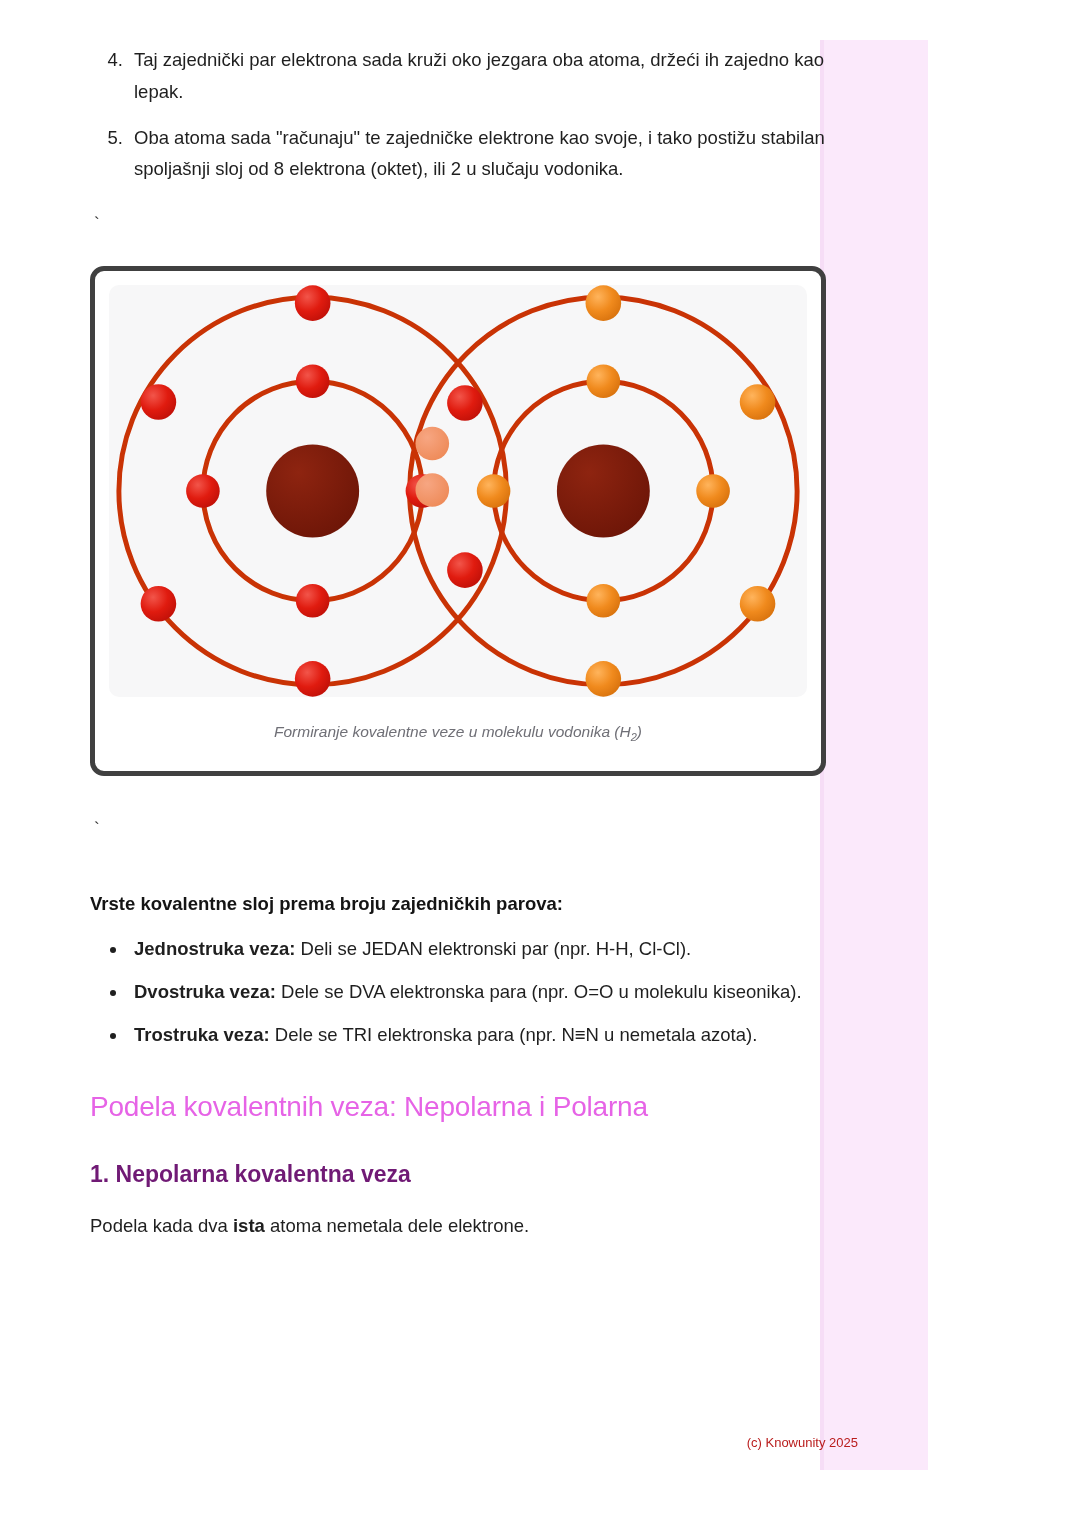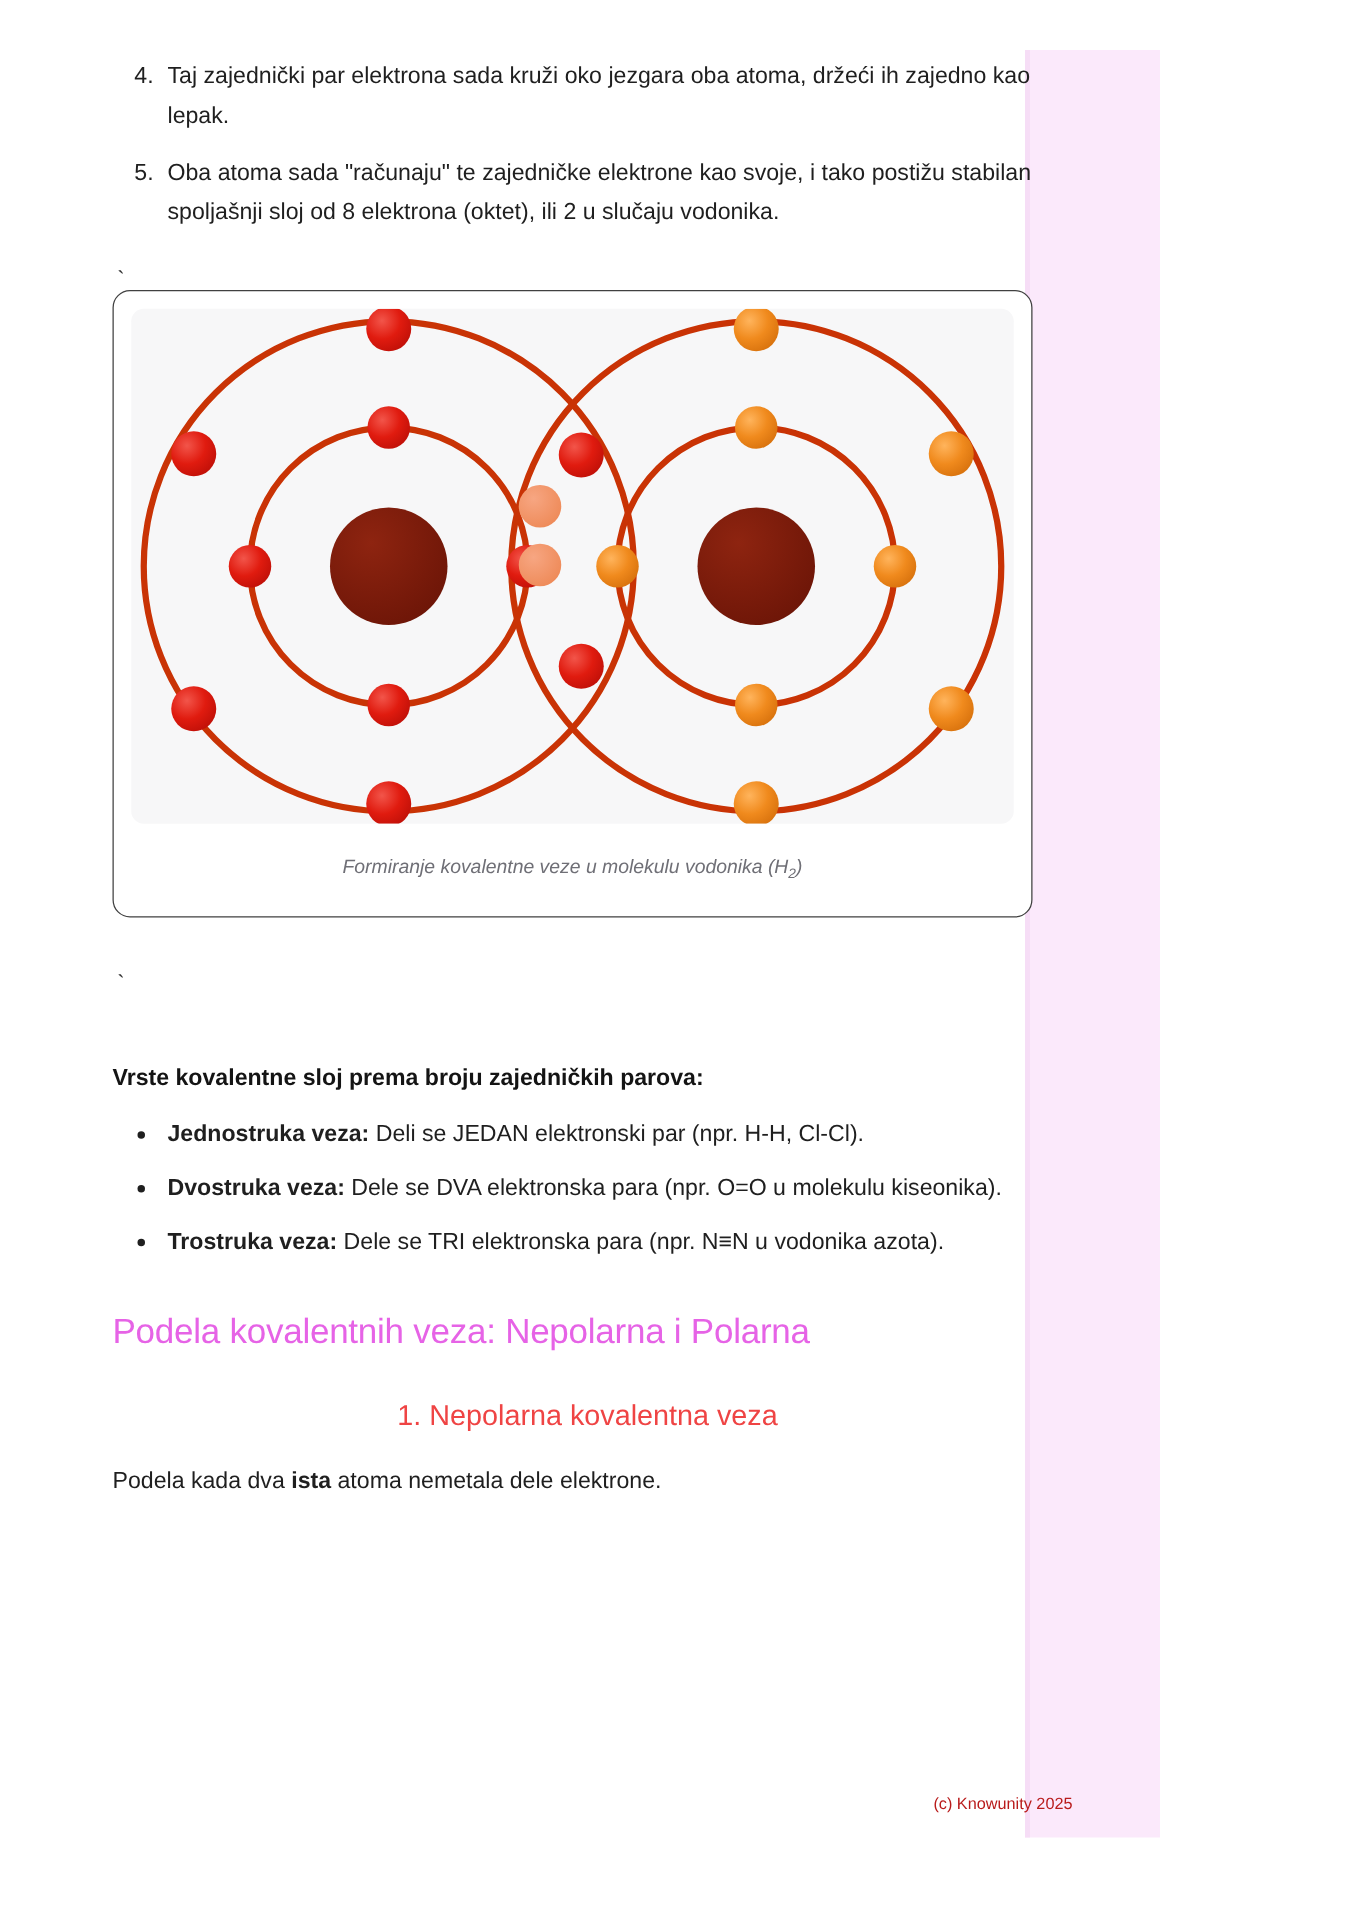--- a/index.html
+++ b/index.html
@@ -58,22 +58,23 @@
   }
   .tick {
     font-size: 17px;
     color: #333;
     margin: 30px 0 0 4px;
     line-height: 1;
     letter-spacing: 0;
   }
   
   .figure-card {
+    margin-top: 34px;
     width: 736px;
-    border: 1px solid #404040;
+    border: 5px solid #404040;
     border-radius: 14px;
     background: #ffffff;
     padding: 14px;
     box-sizing: border-box;
   }
   .figure-inner {
     background: #f7f7f8;
     border-radius: 10px;
     width: 100%;
     height: 412px;
@@ -121,25 +122,24 @@
     font-weight: normal;
     margin: 40px 0 0 0;
     letter-spacing: -0.2px;
   }
   p.para {
     font-size: 18.5px;
     line-height: 1.7;
     margin: 22px 0 0 0;
   }
   h3.sub-title {
-    color: #ef4444;
+    color: #701a75;
     font-size: 23px;
-    font-weight: normal;
+    font-weight: bold;
     margin: 38px 0 0 0;
-    text-align: center;
   }
   .footer-note {
     position: absolute;
     right: 70px;
     bottom: 78px;
     font-size: 13px;
     color: #b91c1c;
   }
 </style>
 </head>
@@ -221,21 +221,21 @@
       </div>
     </div>
 
     <div class="tick2">`</div>
 
     <div class="bold-head">Vrste kovalentne sloj prema broju zajedničkih parova:</div>
 
     <ul class="types">
       <li><b>Jednostruka veza:</b><span> Deli se JEDAN elektronski par (npr. H-H, Cl-Cl).</span></li>
       <li><b>Dvostruka veza:</b><span> Dele se DVA elektronska para (npr. O=O u molekulu kiseonika).</span></li>
-      <li><b>Trostruka veza:</b><span> Dele se TRI elektronska para (npr. N≡N u vodonika azota).</span></li>
+      <li><b>Trostruka veza:</b><span> Dele se TRI elektronska para (npr. N≡N u nemetala azota).</span></li>
     </ul>
 
     <h2 class="section-title">Podela kovalentnih veza: Nepolarna i Polarna</h2>
 
 
     <h3 class="sub-title">1. Nepolarna kovalentna veza</h3>
 
     <p class="para"><span>Podela kada dva </span><b>ista</b><span> atoma nemetala dele elektrone.</span></p>
 
   </div>

